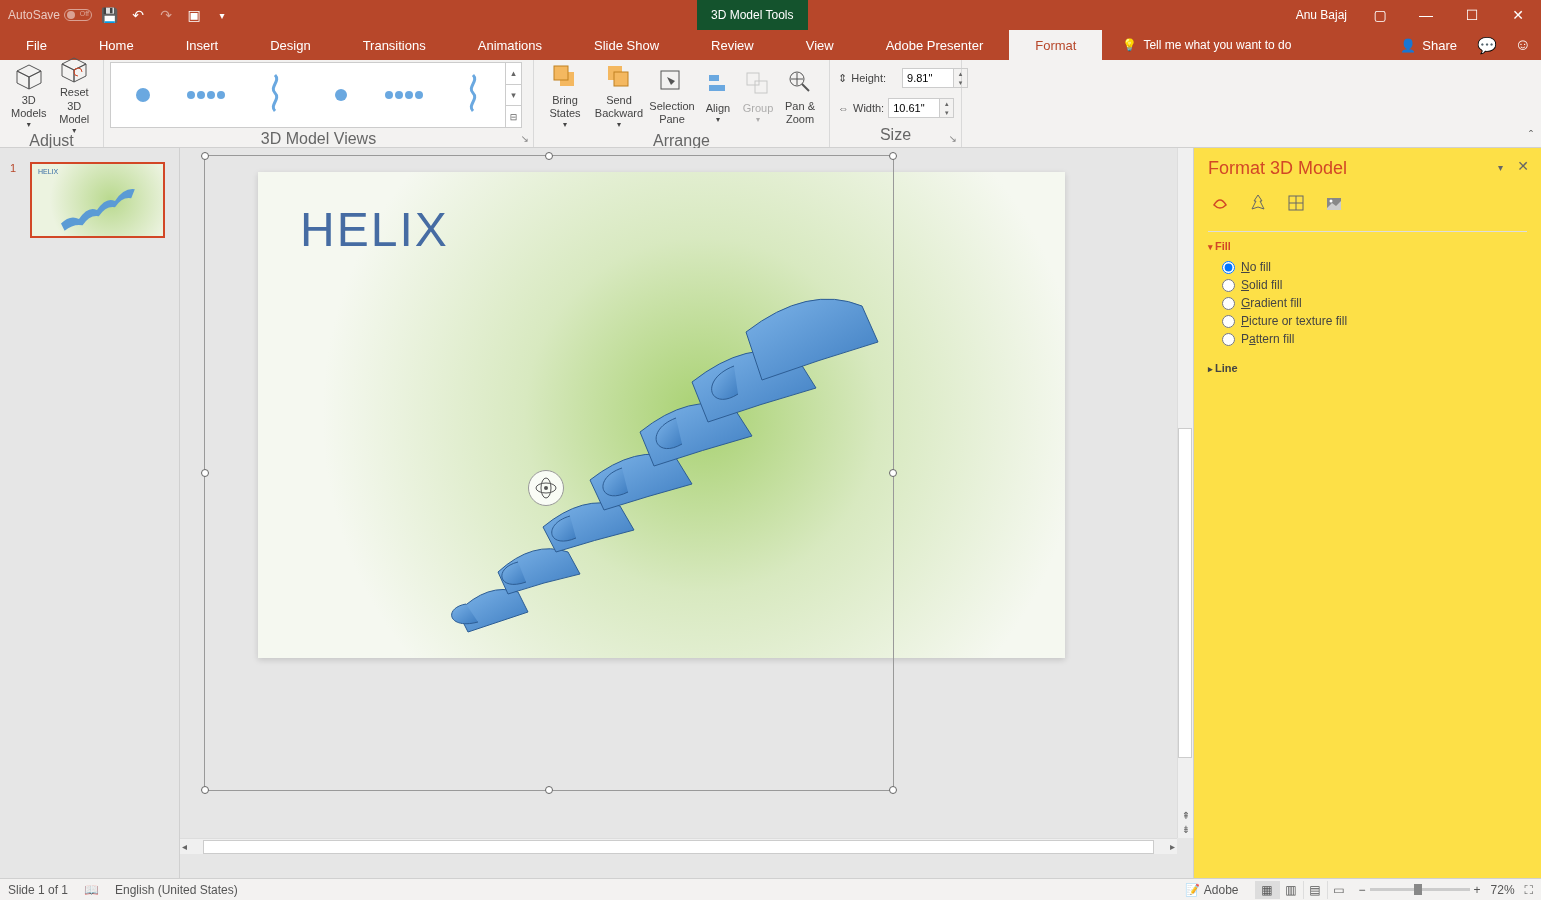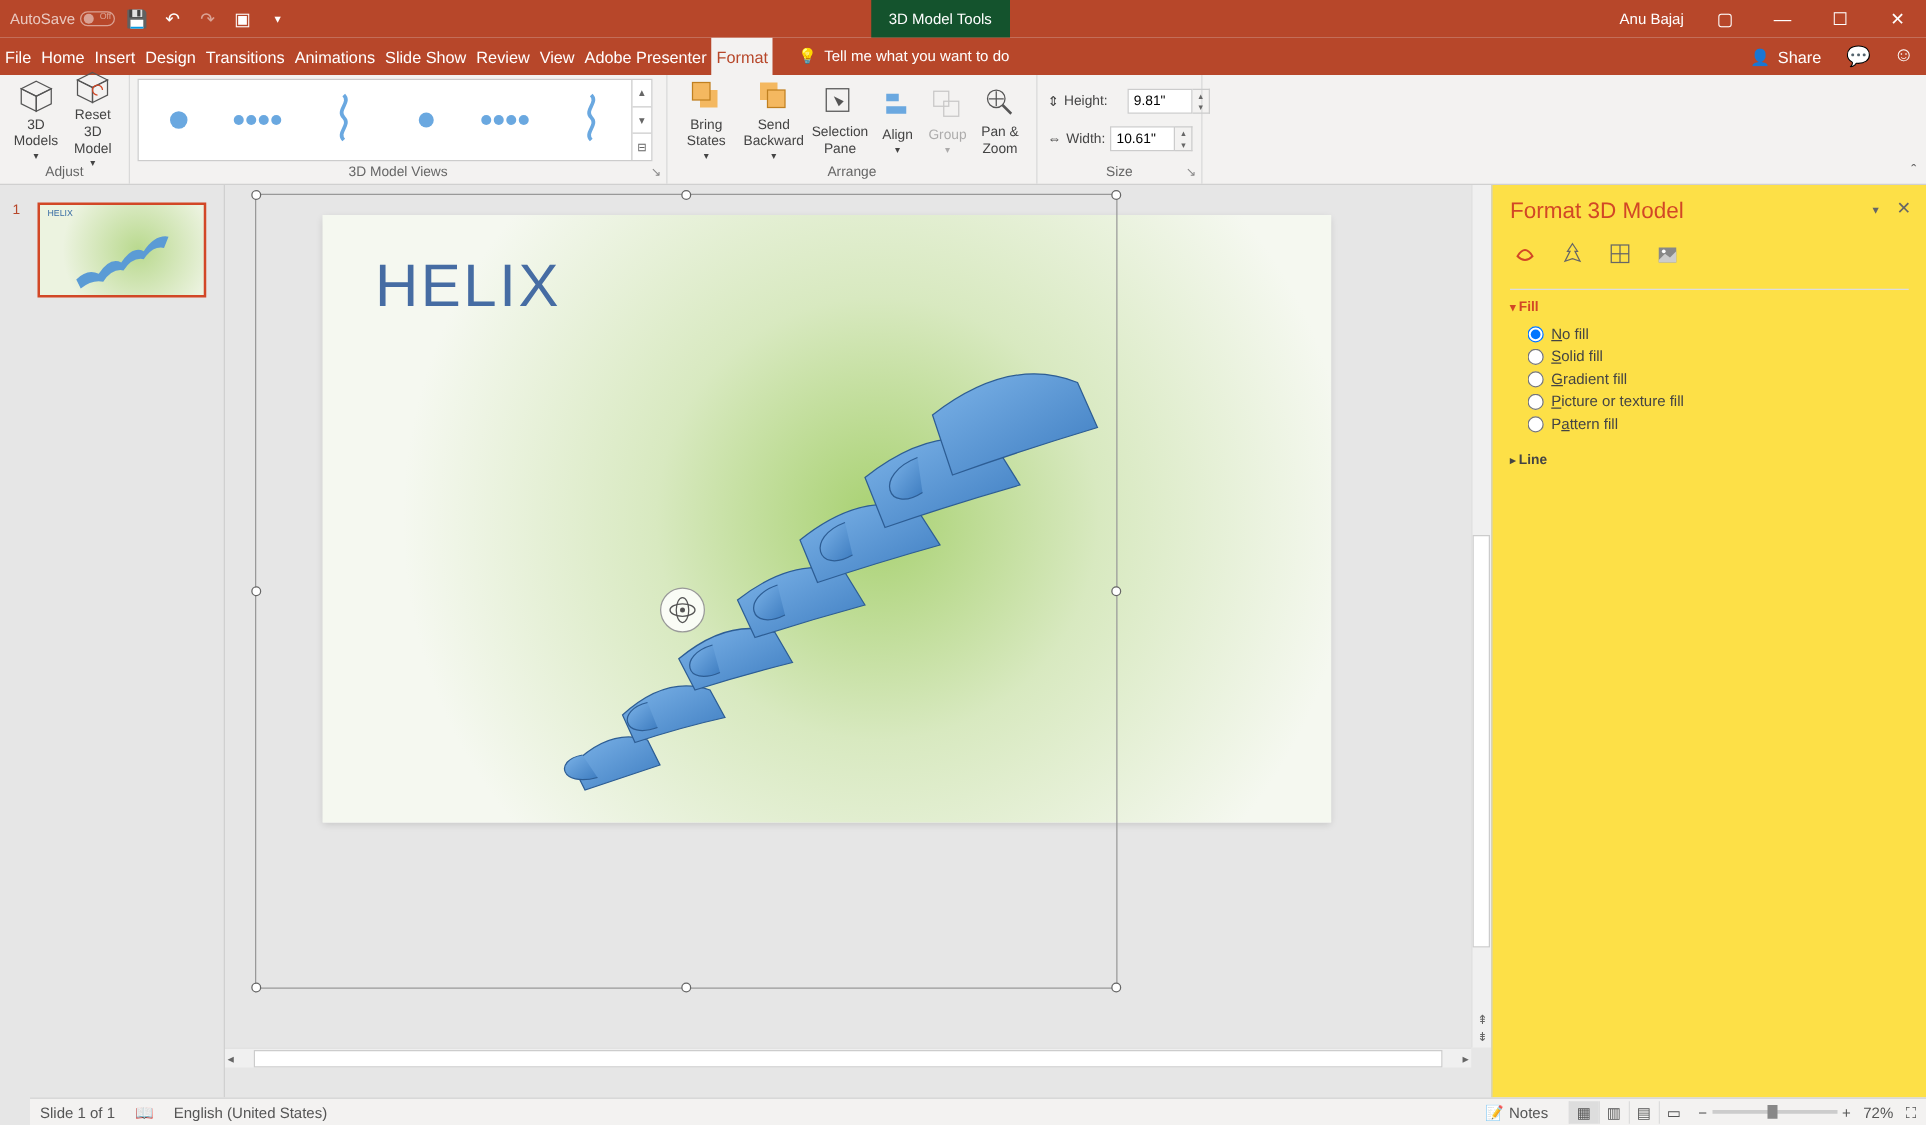--- a/index.html
+++ b/index.html
@@ -13,32 +13,32 @@
 .titlebar .qat .toggle::before { content: ""; position: absolute; left: 2px; top: 1px; width: 8px; height: 8px; background: #fff; border-radius: 50%; }
 .titlebar .qat .icon-btn { width: 20px; height: 20px; display: flex; align-items: center; justify-content: center; cursor: pointer; font-size: 14px; }
 .titlebar .filename { position: absolute; left: 50%; transform: translateX(-50%); color: #fff; }
 .titlebar .contexttab { position: absolute; left: 697px; top: 0; height: 30px; background: #14532d; padding: 0 14px; display: flex; align-items: center; color: #fff; font-size: 12px; }
 .titlebar .right { position: absolute; right: 0; display: flex; align-items: center; }
 .titlebar .right .user { margin-right: 10px; }
 .titlebar .right .winbtn { width: 46px; height: 30px; display: flex; align-items: center; justify-content: center; cursor: pointer; font-size: 14px; }
 
 
 .tabs { height: 30px; background: #b7472a; display: flex; align-items: center; font-size: 13px; }
-.tabs .tab { padding: 0 4px; height: 100%; display: flex; align-items: center; color: #fff; cursor: pointer; }
+.tabs .tab { padding: 0 26px; height: 100%; display: flex; align-items: center; color: #fff; cursor: pointer; }
 .tabs .tab.active { background: #f3f2f1; color: #b7472a; }
 .tabs .tellme { display: flex; align-items: center; gap: 6px; color: #fff; padding-left: 20px; font-size: 12px; }
 .tabs .spacer { flex: 1; }
 .tabs .share { display: flex; align-items: center; gap: 6px; color: #fff; padding: 0 12px; cursor: pointer; font-size: 13px; }
 .tabs .ricon { width: 36px; display: flex; align-items: center; justify-content: center; color: #fff; font-size: 16px; cursor: pointer; }
 
 
 .ribbon { height: 88px; background: #f3f2f1; border-bottom: 1px solid #d0d0d0; display: flex; position: relative; }
 .group { border-right: 1px solid #d9d9d9; display: flex; flex-direction: column; justify-content: space-between; height: 100%; position: relative; }
 .group .content { flex: 1; display: flex; align-items: center; padding: 2px 6px; }
-.group .label { text-align: center; font-size: 11px; color: #666; padding-bottom: 3px; }
+.group .label { text-align: center; font-size: 16px; color: #666; padding-bottom: 3px; }
 .group .launcher { position: absolute; right: 4px; bottom: 3px; font-size: 10px; color: #888; cursor: pointer; }
 .bigbtn { display: flex; flex-direction: column; align-items: center; justify-content: center; width: 50px; height: 68px; font-size: 11px; color: #444; cursor: pointer; text-align: center; line-height: 1.2; }
 .bigbtn .ico { width: 32px; height: 32px; display: flex; align-items: center; justify-content: center; margin-bottom: 2px; font-size: 22px; }
 .gallery { width: 412px; height: 66px; background: #fff; border: 1px solid #ccc; display: flex; align-items: center; padding: 0 4px; gap: 10px; position: relative; }
 .gallery .item { width: 56px; height: 56px; display: flex; align-items: center; justify-content: center; cursor: pointer; }
 .gallery .nav { position: absolute; right: 0; top: 0; width: 16px; height: 100%; border-left: 1px solid #ccc; display: flex; flex-direction: column; }
 .gallery .nav div { flex: 1; display: flex; align-items: center; justify-content: center; font-size: 9px; color: #666; cursor: pointer; border-bottom: 1px solid #ccc; }
 .gallery .nav div:last-child { border: none; }
 .sizerow { display: flex; align-items: center; font-size: 11px; color: #444; margin: 2px 0; }
 .sizerow input { width: 52px; height: 20px; border: 1px solid #ccc; font-size: 11px; padding: 0 4px; }
@@ -87,21 +87,21 @@
 .pane .tabicons .ti.active { color: #d24726; }
 .pane .sect { font-size: 11px; color: #d24726; font-weight: bold; margin: 8px 0; cursor: pointer; }
 .pane .sect::before { content: "▾ "; font-size: 9px; }
 .pane .sect.collapsed { color: #444; }
 .pane .sect.collapsed::before { content: "▸ "; }
 .pane .opt { display: flex; align-items: center; gap: 6px; font-size: 12px; color: #444; margin: 4px 0 4px 14px; cursor: pointer; }
 .pane .opt input { margin: 0; }
 .pane .opt u { text-decoration: underline; }
 
 
-.statusbar { position: absolute; bottom: 0; left: 0; right: 0; height: 22px; background: #f3f2f1; border-top: 1px solid #d0d0d0; display: flex; align-items: center; font-size: 12px; color: #555; padding: 0 8px; margin-left: 24px; }
+.statusbar { position: absolute; bottom: 0; left: 0; right: 0; height: 22px; background: #f3f2f1; border-top: 1px solid #d0d0d0; display: flex; align-items: center; font-size: 12px; color: #555; padding: 0 8px; }
 .statusbar .sec { margin-right: 16px; display: flex; align-items: center; gap: 4px; }
 .statusbar .spacer { flex: 1; }
 .statusbar .viewbtn { width: 24px; height: 18px; display: flex; align-items: center; justify-content: center; cursor: pointer; font-size: 12px; border-left: 1px solid #ddd; }
 .statusbar .viewbtn.active { background: #ddd; }
 .statusbar .zoom { display: flex; align-items: center; gap: 4px; margin-left: 8px; }
 .statusbar .zoom .track { width: 100px; height: 3px; background: #ccc; position: relative; }
 .statusbar .zoom .track .knob { position: absolute; left: 44px; top: -4px; width: 8px; height: 11px; background: #888; }
 
 svg { overflow: visible; }
 </style>
@@ -456,21 +456,21 @@
   </div>
 </div>
 
 <div class="statusbar">
   <div class="sec">Slide 1 of 1</div>
   <div class="sec">📖</div>
   <div class="sec">English (United States)</div>
   <div class="spacer"></div>
   <div class="sec">
       <span>📝</span>
-      <span>Notes</span>
+      <span>Adobe</span>
     </div>
   <div class="viewbtn active">▦</div>
   <div class="viewbtn">▥</div>
   <div class="viewbtn">▤</div>
   <div class="viewbtn">▭</div>
   <div class="zoom">
     <span style="cursor:pointer">−</span>
     <div class="track">
         <div class="knob"></div>
       </div>

